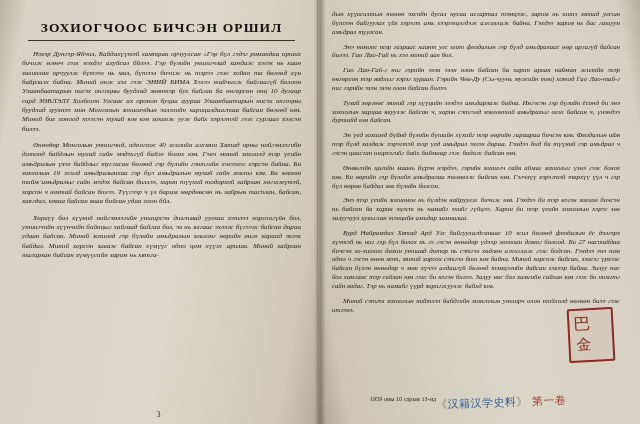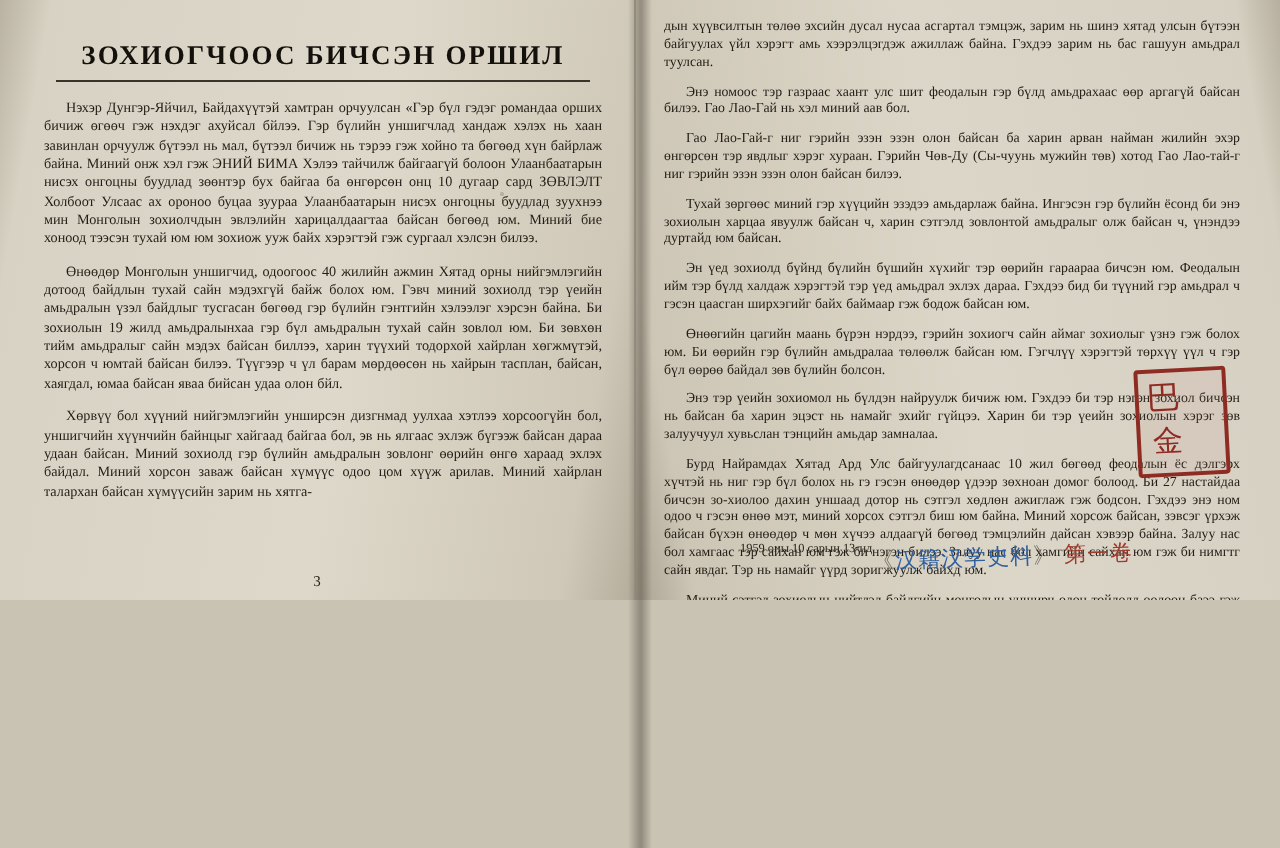--- a/index.html
+++ b/index.html
@@ -17,21 +17,21 @@
     position: relative;
     width: 640px;
     height: 424px;
     background: #c9c3b4;
     display: flex;
     box-sizing: border-box;
   }
   .leaf {
     position: relative;
     box-sizing: border-box;
-    height: 300px;
+    height: 424px;
     overflow: hidden;
   }
   .leaf-left {
     width: 318px;
     background: linear-gradient(100deg, #b9b2a1 0%, #d8d2c4 7%, #ded8ca 55%, #cfc8b8 90%, #b4ad9c 100%);
     padding: 14px 16px 18px 22px;
     border-right: 1px solid #a9a293;
   }
   .leaf-right {
     width: 322px;
@@ -63,20 +63,21 @@
   }
   p.body {
     font-size: 7.1px;
     line-height: 9.35px;
     text-align: justify;
     color: #211c15;
     margin: 0 0 7px 0;
     text-indent: 11px;
     font-family: "Liberation Serif", serif;
     word-spacing: 0.2px;
+    font-style: italic;
   }
   .leaf-right p.body {
     font-size: 6.9px;
     line-height: 8.85px;
     margin-bottom: 6px;
   }
   p.noindent { text-indent: 0; }
   .page-number {
     position: absolute;
     bottom: 5px;

